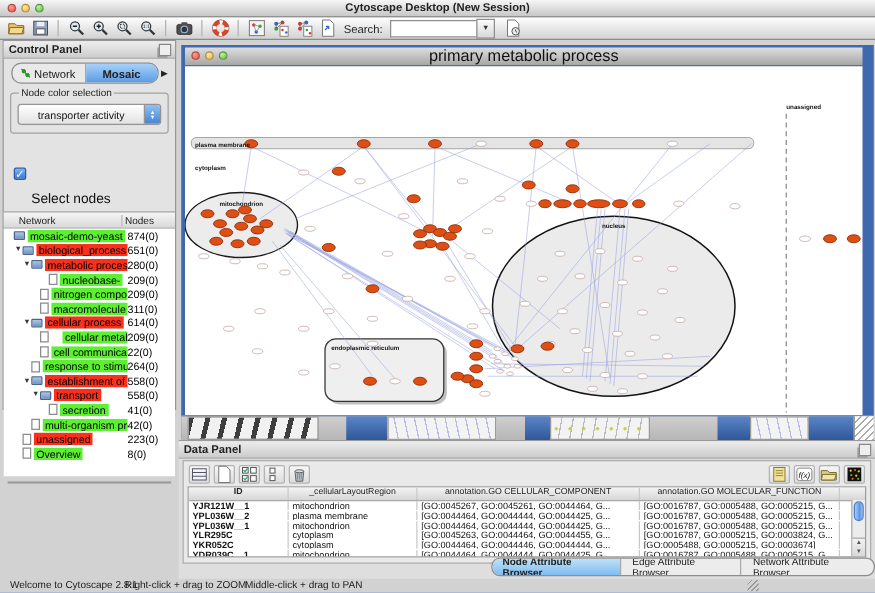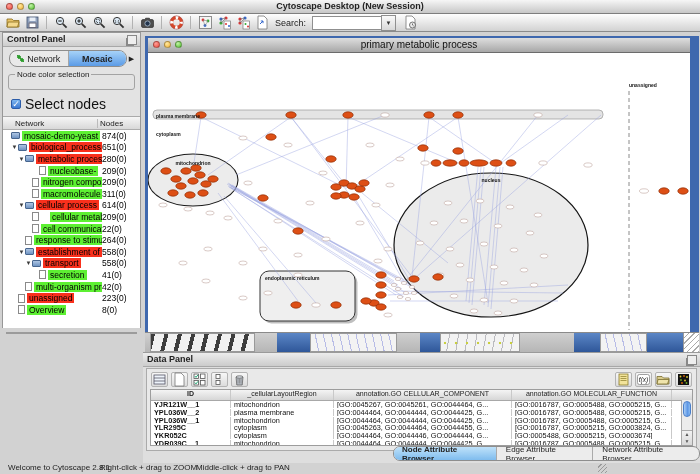--- a/index.html
+++ b/index.html
@@ -33,42 +33,42 @@
      radial-gradient(circle 1.5px at 5px 5px,#2c9c2c 1.5px,transparent 2px),
      linear-gradient(45deg,transparent 45%,#2c9c2c 45% 55%,transparent 55%);}
   .tab-overflow{width:9px;font-size:7px;color:#222;text-align:center;}
   .groupbox{margin:5px 5px 1px;border:1px solid #a3a3a3;border-radius:3px;padding:8px 5px 6px;position:relative;flex:none;}
   .groupbox-label{position:absolute;top:-5px;left:6px;background:#e3e3e3;font-size:8px;color:#222;padding:0 2px;}
   .dropdown{height:15px;border:1px solid #949494;border-radius:3px;background:linear-gradient(#ffffff,#e2e2e2);display:flex;align-items:center;position:relative;overflow:hidden;}
   .dropdown-value{flex:1;text-align:center;font-size:8.5px;color:#111;}
   .dropdown-stepper{width:12px;height:100%;background:linear-gradient(#8fc1f2,#4584d6);border-left:1px solid #949494;display:flex;flex-direction:column;align-items:center;justify-content:center;color:#fff;font-size:4.5px;line-height:4px;}
   .checkbox-row{display:flex;align-items:center;gap:4px;margin:5px 8px 4px;flex:none;}
   .checkbox{width:10px;height:10px;border-radius:2px;background:linear-gradient(#7db6ef,#3a78d2);border:1px solid #2b5ca8;color:#fff;font-size:9px;line-height:9px;text-align:center;box-sizing:border-box;}
-  .checkbox-label{font-size:14px;color:#111;}
+  .checkbox-label{font-size:11px;color:#111;margin-top:40px;}
   .tree-header{display:flex;height:12px;background:linear-gradient(#f6f6f6,#d8d8d8);border-top:1px solid #aaa;border-bottom:1px solid #adadad;font-size:8px;color:#222;align-items:center;flex:none;}
   .tree-header .c1{flex:1;padding-left:12px;}
   .tree-header .c2{width:40px;border-left:1px solid #bbb;padding-left:2px;}
   .tree-rows{background:#fff;height:198px;overflow:hidden;flex:none;}
   .tree-row{display:flex;align-items:center;height:11.6px;font-size:8.5px;color:#000;}
   .tree-row.selected{background:#3e76d8;}
   .tree-row.selected .t-count{color:#fff;}
   .t-arrow{width:7px;font-size:6px;color:#3a3a3a;text-align:center;flex:none;}
   .t-icon{flex:none;margin-right:2px;}
   .icon-folder{width:9px;height:7px;background:linear-gradient(#aec6e4,#6f93c2);border:1px solid #47668f;border-radius:1px;box-sizing:border-box;}
   .icon-file{width:7px;height:9px;background:#fff;border:1px solid #8a8a8a;box-sizing:border-box;}
   .t-label-wrap{flex:1;overflow:hidden;white-space:nowrap;}
   .t-chip{display:inline-block;padding:0 2px;line-height:10px;}
   .t-count{width:38px;flex:none;font-size:8.5px;}
   .birdseye{flex:1;margin:4px 3px 3px;background:#fff;border:1px solid #9b9b9b;}
   
   .net-window{position:absolute;left:145px;top:36px;width:554px;height:315px;background:#3f68ae;padding:2px 9px 0 3px;box-sizing:border-box;}
   .nw-titlebar{position:relative;height:14px;background:linear-gradient(#dedede,#a7a7a7);border-bottom:1px solid #6b6b6b;}
   .nw-titlebar .light{top:3px;}
   .nw-titlebar .red{left:5px;} .nw-titlebar .yellow{left:16px;} .nw-titlebar .green{left:27px;}
-  .nw-title{position:absolute;left:0;right:0;text-align:center;font-size:10px;color:#111;line-height:14px;}
+  .nw-title{position:absolute;left:0;right:0;text-align:center;font-size:13px;color:#111;line-height:14px;}
   .nw-canvas{position:relative;height:279px;background:#fff;overflow:hidden;}
   .nw-bottomstrip{position:relative;height:19px;background:linear-gradient(#cfcfcf,#b6b6b6);border-top:1px solid #8a8a8a;margin:0 -9px 0 -3px;}
   .frag{position:absolute;top:0;bottom:0;}
   .frag-glyphs{left:5px;width:105px;background:repeating-linear-gradient(104deg,#3d3d3d 0 4px,#f1f1f1 4px 13px);border:1px solid #999;box-sizing:border-box;}
   .frag-blue{background:linear-gradient(#5b86c6,#2f5799);}
   .frag-mini{background:#f3f3f3;border:1px solid #9a9a9a;box-sizing:border-box;background-image:repeating-linear-gradient(78deg,transparent 0 7px,rgba(110,120,215,.45) 7px 8px);}
   .frag-mini.dots{background-image:radial-gradient(circle at 4px 9px,#c9cf3d 1px,transparent 1.6px),repeating-linear-gradient(100deg,transparent 0 8px,rgba(130,130,140,.5) 8px 9px);background-size:11px 13px,auto;}
   .frag-grip{right:0;width:15px;background:#fff;border-left:1px solid #999;background-image:repeating-linear-gradient(135deg,transparent 0 3px,#aaa 3px 4px);}
   
   .data-panel{position:absolute;left:143px;top:352px;width:557px;height:111px;background:#dedede;border-top:1px solid #9a9a9a;box-sizing:border-box;}
@@ -239,20 +239,27 @@
           <span>Network</span>
         </div>
         <div class="tab-item selected">
           <span>Mosaic</span>
         </div>
       </div>
       <div class="tab-overflow">▶</div>
     </div>
     <div class="groupbox">
       <span class="groupbox-label">Node color selection</span>
+      <div class="dropdown">
+        <span class="dropdown-value">transporter activity</span>
+        <span class="dropdown-stepper">
+            <span>▲</span>
+            <span>▼</span>
+          </span>
+      </div>
     </div>
     <div class="checkbox-row">
       <span class="checkbox">✓</span>
       <span class="checkbox-label">Select nodes</span>
     </div>
     <div class="tree-header">
       <span class="c1">Network</span>
       <span class="c2">Nodes</span>
     </div>
     <div class="tree-rows" id="tree-rows">

